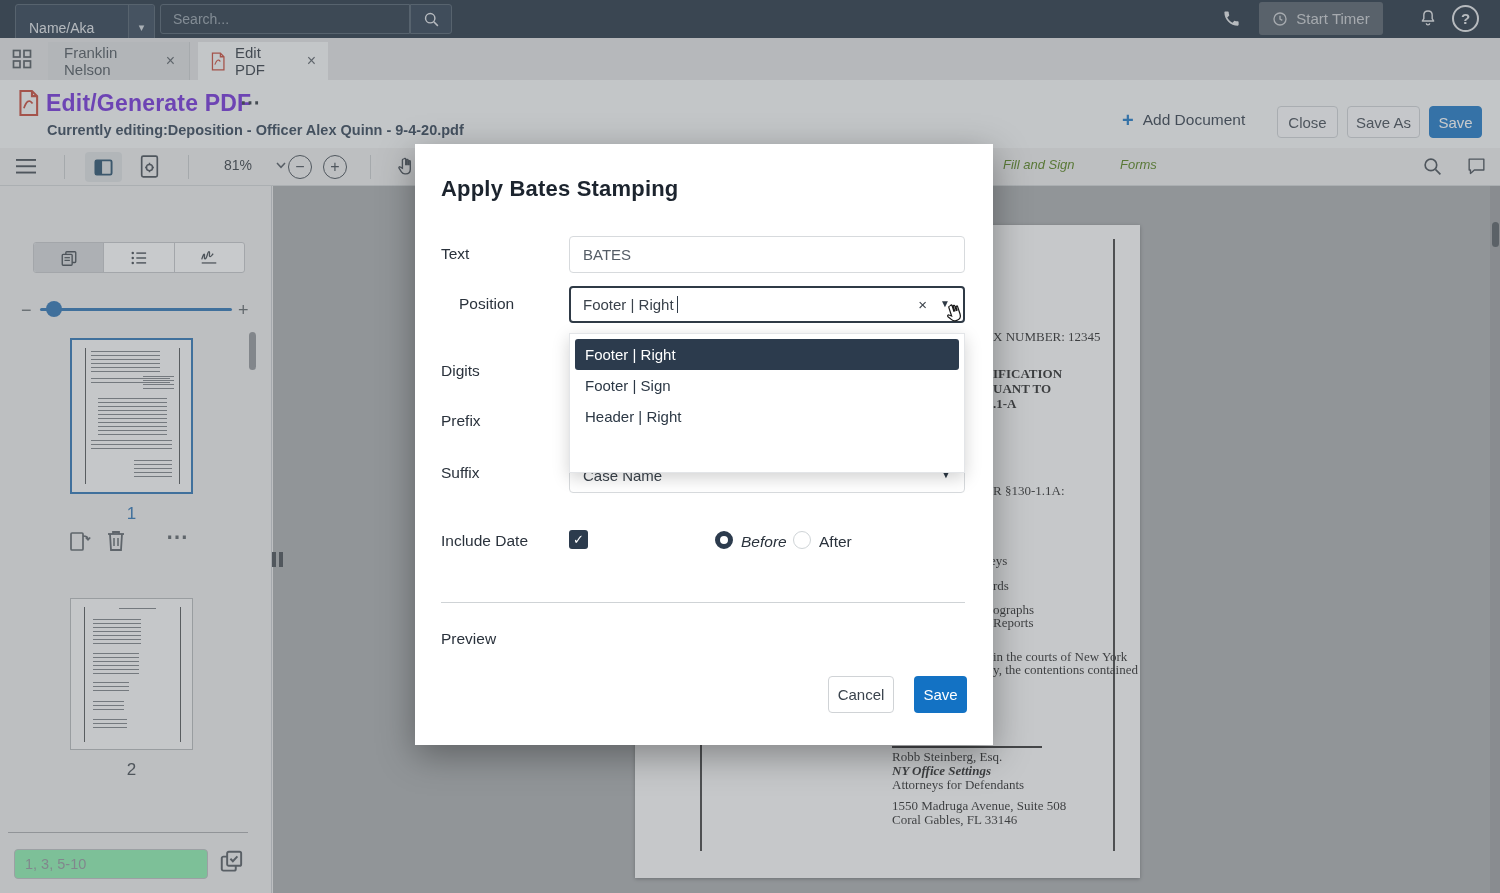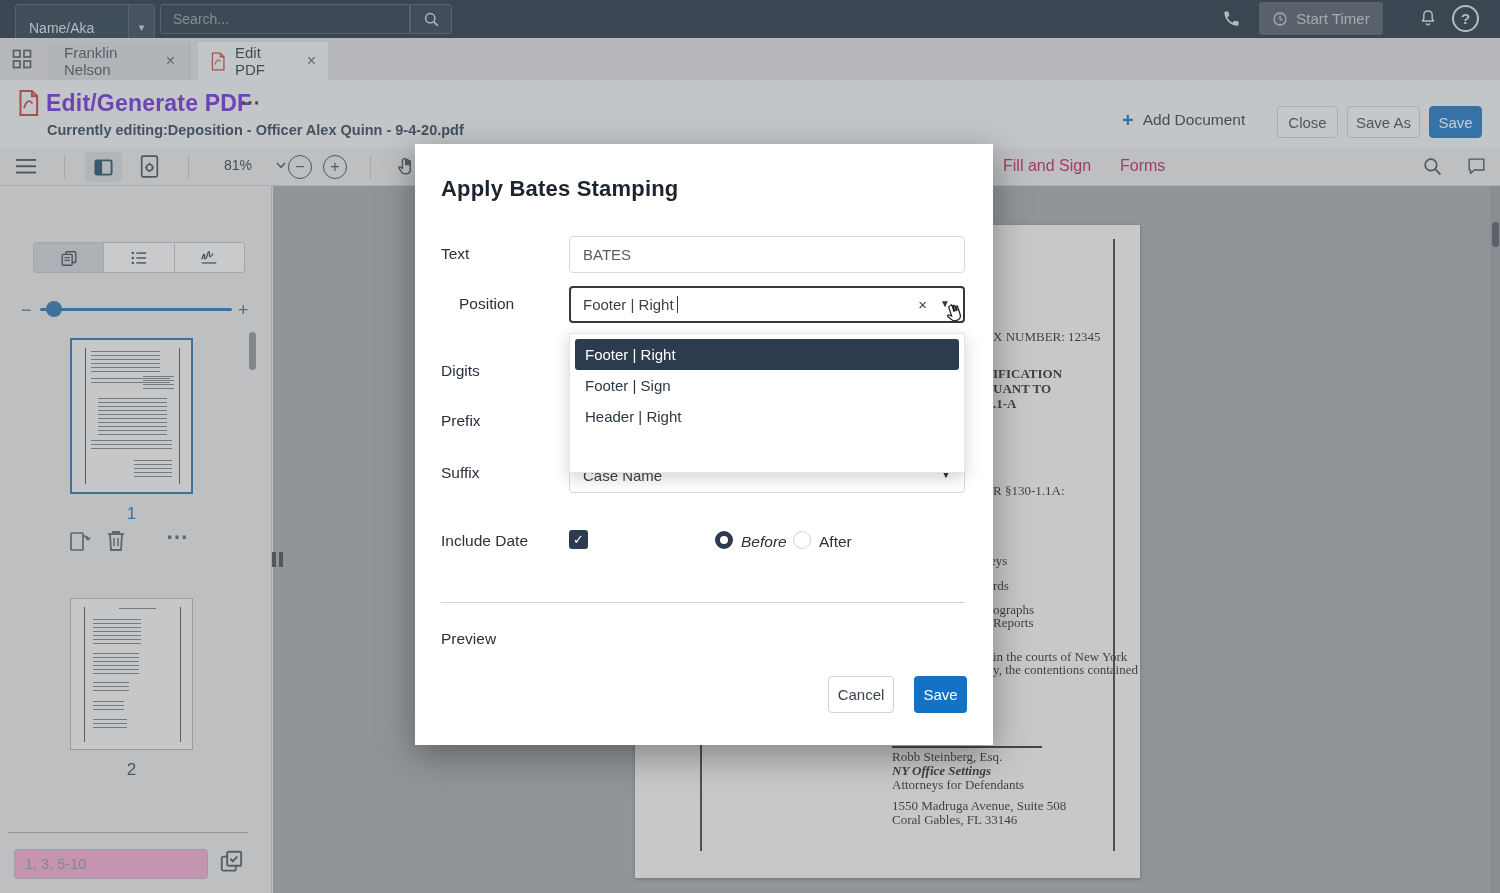--- a/index.html
+++ b/index.html
@@ -46,21 +46,21 @@
 
   
   .toolbar { left:0; top:148px; width:1500px; height:38px; background:#ededee; border-bottom:1px solid #d0d3d5; }
   .t-sep { top:7px; width:1px; height:24px; background:#c7cacc; }
   .t-icon { color:#3d454d; }
   .t-btn-active { left:85px; top:4px; width:37px; height:30px; background:#dcdfe1; border-radius:4px;
                   display:flex; align-items:center; justify-content:center; }
   .t-zoom { left:224px; top:9px; font-size:14px; color:#2f363d; display:flex; align-items:center; gap:24px; }
   .t-circle { top:7px; width:24px; height:24px; border:1.6px solid #3d454d; border-radius:50%; color:#3d454d;
               font-size:16px; display:flex; align-items:center; justify-content:center; line-height:1; }
-  .t-mode { top:9px; font-size:16px; color:#be185d; }
+  .t-mode { top:9px; font-size:13px; color:#4d7c0f;font-style:italic; }
 
   
   .sidebar { left:0; top:186px; width:272px; height:707px; background:#ededee; border-right:1px solid #c6c9cb; }
   .seg { left:33px; top:56px; width:212px; height:31px; display:flex; border:1px solid #c3c6c9; border-radius:3px; overflow:hidden; background:#fff; }
   .seg > div { flex:1; display:flex; align-items:center; justify-content:center; border-right:1px solid #c3c6c9; }
   .seg > div:last-child { border-right:none; }
   .seg .on { background:#d3d6d8; }
   .slider-minus,.slider-plus { top:114px; font-size:18px; color:#5a6165; }
   .slider-track { left:40px; top:122px; width:192px; height:3px; background:#256fb2; border-radius:2px; }
   .slider-thumb { left:46px; top:115px; width:16px; height:16px; background:#256fb2; border-radius:50%; }
@@ -68,21 +68,21 @@
   .thumb { left:70px; background:#fafbfb; overflow:hidden; }
   .thumb1 { top:152px; width:123px; height:156px; border:2px solid #256fb2; }
   .thumb2 { top:412px; width:123px; height:152px; border:1px solid #b4b7b9; }
   .thumb .vl { position:absolute; top:5%; bottom:5%; width:1px; background:#4c4f52; }
   .fake { position:absolute; background:repeating-linear-gradient(#787d81 0 1px, transparent 1px 4px); }
   .pg-num { left:70px; width:123px; text-align:center; font-size:17px; }
   .pg-1 { top:318px; color:#256fb2; }
   .pg-2 { top:574px; color:#3c434a; }
   .sb-divider { left:8px; top:646px; width:240px; height:1px; background:#a6a9ac; }
   .range-input { left:14px; top:663px; width:194px; height:30px; border:1px solid #b9bcbe; border-radius:4px;
-                 background:#f9a8d4; font-size:14.5px; color:#5c646b; padding:0 10px; outline:none; }
+                 background:#86efac; font-size:14.5px; color:#5c646b; padding:0 10px; outline:none; }
   .range-input::placeholder { color:#8d9499; }
   .resize-handle { left:270px; top:552px; width:14px; height:15px; display:flex; gap:3px; justify-content:center; z-index:5; }
   .resize-handle i { width:4px; height:15px; background:#3f464c; }
 
   
   .viewer { left:273px; top:186px; width:1217px; height:707px; background:#a7aaac; overflow:hidden; }
   .page { position:absolute; left:362px; top:39px; width:505px; height:653px; background:#fcfcfc;
           box-shadow:0 1px 4px rgba(0,0,0,.35); overflow:hidden; }
   .page .rule { position:absolute; top:14px; height:612px; width:2px; background:#3a3a3a; }
   .frag { position:absolute; font-family:"Liberation Serif", serif; font-size:13px; color:#1e1e1e; white-space:nowrap; }

